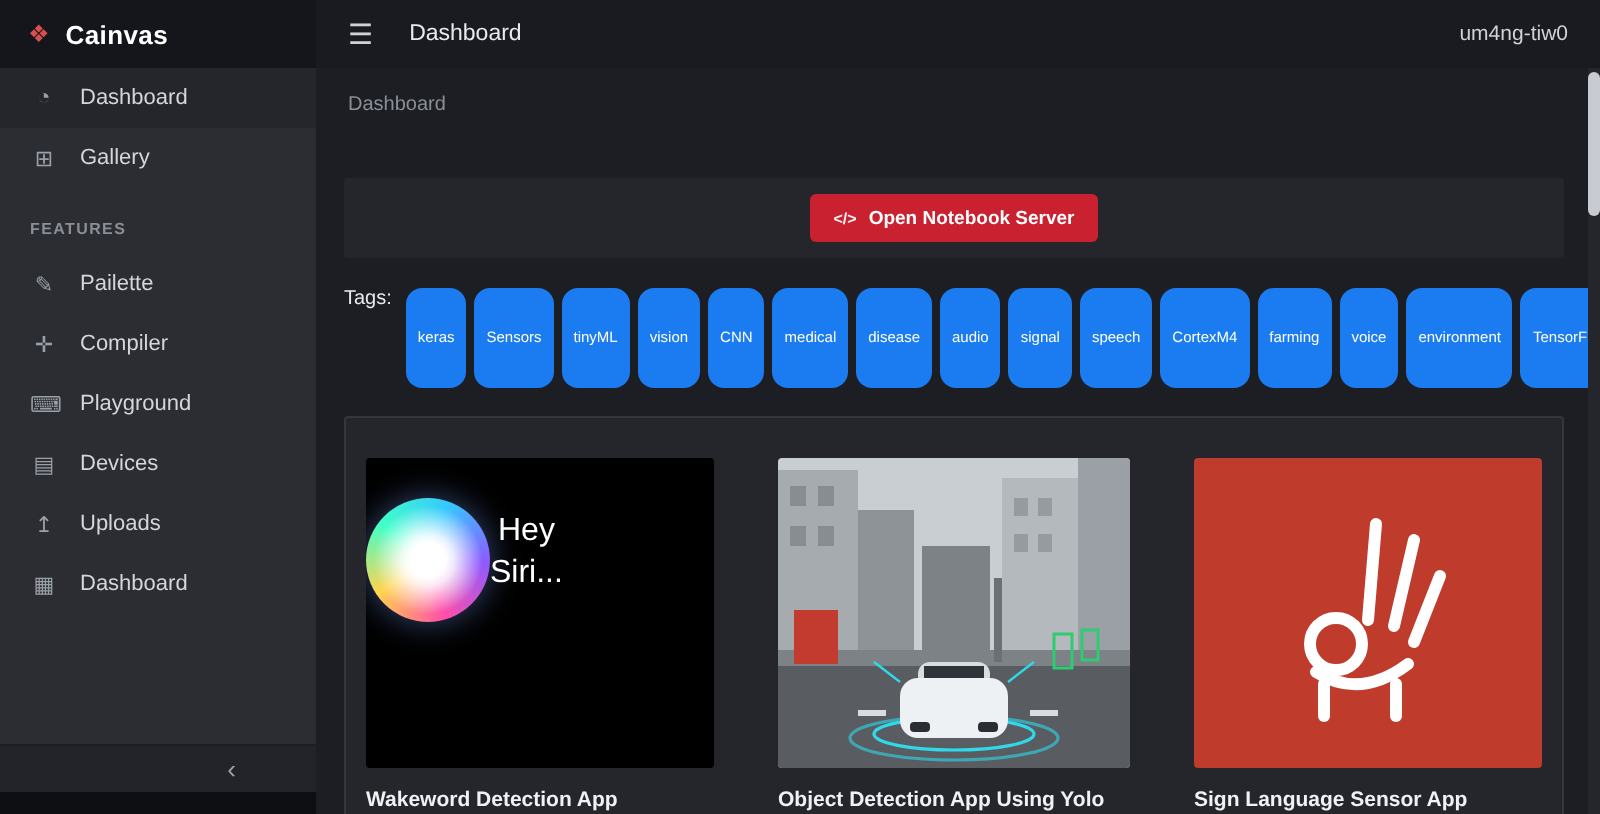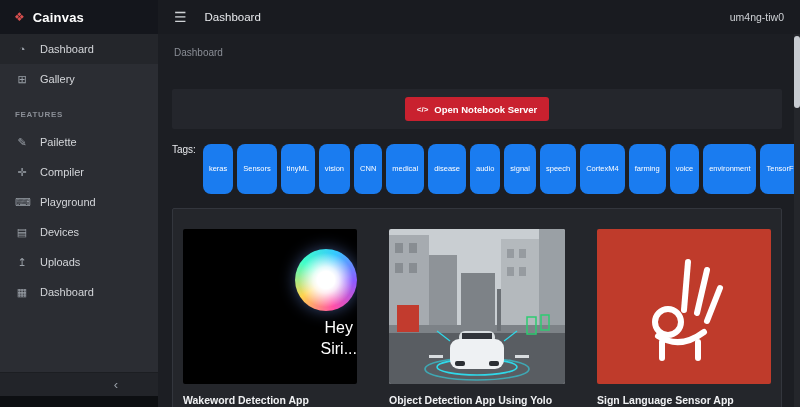--- a/index.html
+++ b/index.html
@@ -47,21 +47,21 @@
   .tag { background:var(--accent_blue,#1a7cf0); color:#fff; font-size:7.5px; line-height:1;
          padding:21px 6px; border-radius:8px; cursor:pointer; }
 
   .usecases { margin:14px 18px 0 14px; background:#24262b; border:1px solid #33363d;
               border-radius:2px; height:280px; }
   .uc-header { padding:9px 12px; font-size:10px; font-weight:bold; color:#e8eaed;
                border-bottom:1px solid #33363d; }
   .uc-body { display:flex; gap:32px; justify-content:center; padding:20px 10px 0; }
   .card { width:176px; cursor:pointer; }
   .card-media { height:155px; border-radius:2px; overflow:hidden; position:relative; }
-  .media-dark { background:#000; display:flex; flex-direction:column; align-items:flex-end; padding-top:20px; }
+  .media-dark { background:#000; display:flex; align-items:flex-start; padding-top:20px; }
   .siri-circle { width:62px; height:62px; border-radius:50%;
       background:
         radial-gradient(circle, #ffffff 0 20%, rgba(255,255,255,.85) 30%, rgba(255,255,255,0) 62%),
         conic-gradient(from 20deg, #35c8ff, #8d5bff, #ff4fa8, #ffd44f, #41ffc9, #35c8ff);
       box-shadow:0 0 16px rgba(120,160,255,.45); }
   .siri-line { color:#fff; font-size:16px; line-height:1.35; text-align:center; }
   .siri-lines { margin-top:6px; }
   .media-red { background:var(--card_red,#bf3b2b); display:flex; align-items:center; justify-content:center; }
   .card-title { margin-top:10px; font-size:10.5px; font-weight:bold; color:#f0f1f3; line-height:1.3; }
   .card-desc { margin-top:5px; font-size:9px; color:#9aa0a8; line-height:1.3; }

